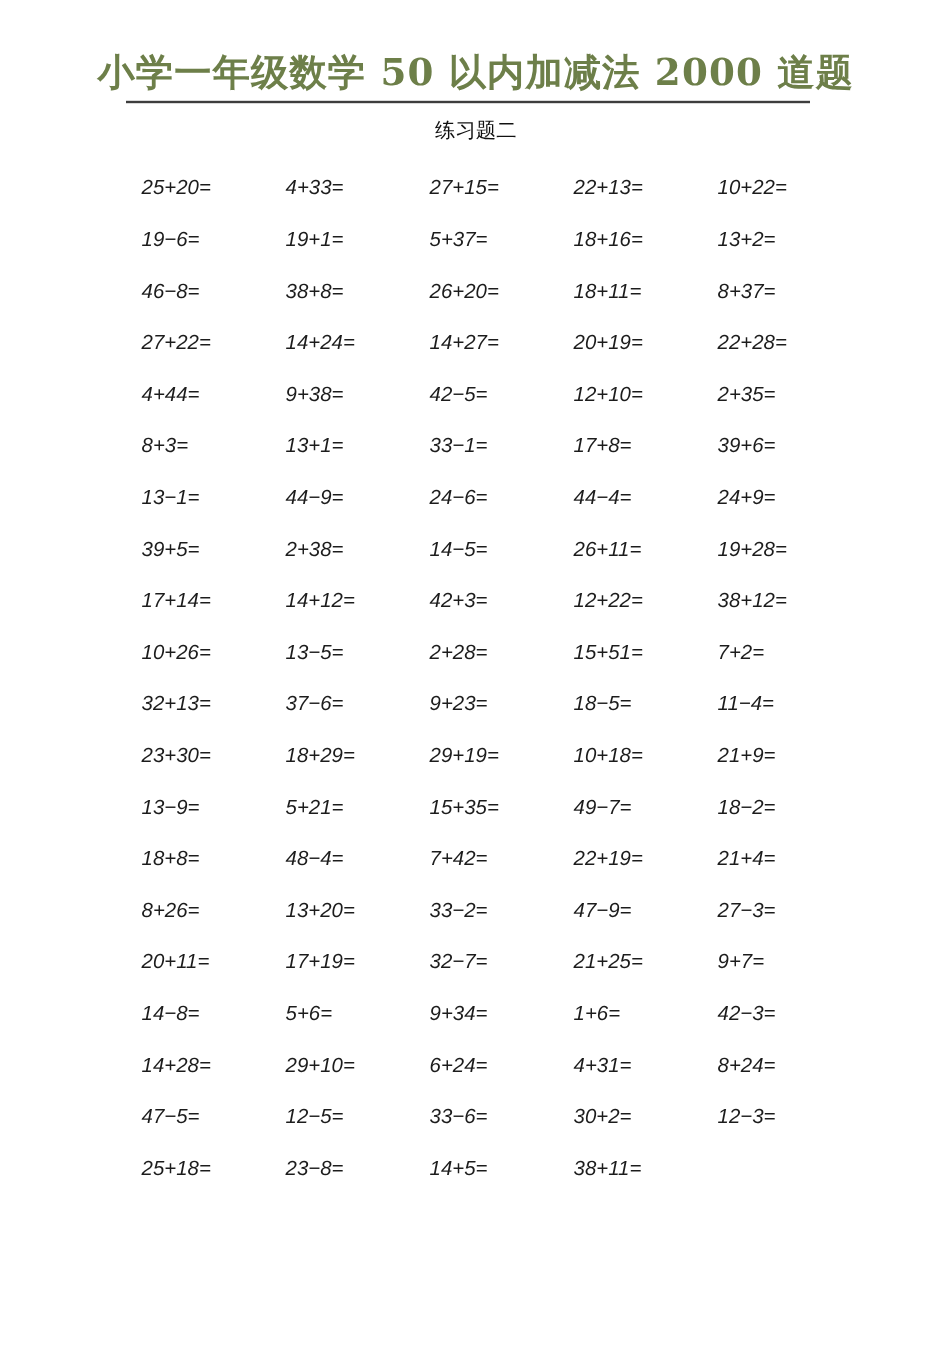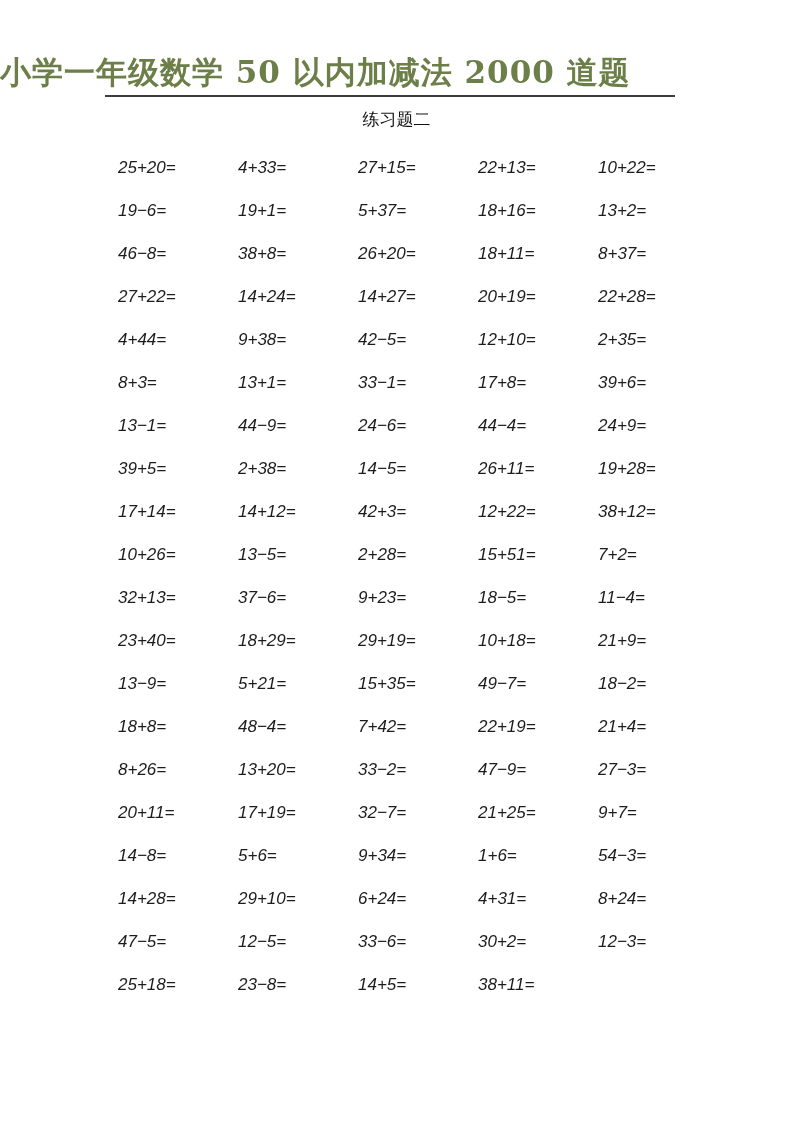--- a/index.html
+++ b/index.html
@@ -7,22 +7,22 @@
     position: relative;
     width: 793px;
     height: 1122px;
     margin: 0 auto;
     background: #ffffff;
     font-family: "Liberation Sans", sans-serif;
     overflow: hidden;
   }
   .title {
     margin: 0;
-    padding-top: 52px;
-    text-align: left;
+    padding-top: 41px;
+    text-align: center;
     font-family: "DejaVu Serif", "Liberation Serif", serif;
     font-weight: bold;
     font-size: 31px;
     line-height: 40px;
     letter-spacing: 1px;
     color: #6d7f49;
   }
   .rule {
     width: 570px;
     height: 0;
@@ -107,21 +107,21 @@
       <div class="cell">10+26=</div>
       <div class="cell">13−5=</div>
       <div class="cell">2+28=</div>
       <div class="cell">15+51=</div>
       <div class="cell">7+2=</div>
       <div class="cell">32+13=</div>
       <div class="cell">37−6=</div>
       <div class="cell">9+23=</div>
       <div class="cell">18−5=</div>
       <div class="cell">11−4=</div>
-      <div class="cell">23+40=</div>
+      <div class="cell">23+30=</div>
       <div class="cell">18+29=</div>
       <div class="cell">29+19=</div>
       <div class="cell">10+18=</div>
       <div class="cell">21+9=</div>
       <div class="cell">13−9=</div>
       <div class="cell">5+21=</div>
       <div class="cell">15+35=</div>
       <div class="cell">49−7=</div>
       <div class="cell">18−2=</div>
       <div class="cell">18+8=</div>
@@ -136,21 +136,21 @@
       <div class="cell">27−3=</div>
       <div class="cell">20+11=</div>
       <div class="cell">17+19=</div>
       <div class="cell">32−7=</div>
       <div class="cell">21+25=</div>
       <div class="cell">9+7=</div>
       <div class="cell">14−8=</div>
       <div class="cell">5+6=</div>
       <div class="cell">9+34=</div>
       <div class="cell">1+6=</div>
-      <div class="cell">54−3=</div>
+      <div class="cell">42−3=</div>
       <div class="cell">14+28=</div>
       <div class="cell">29+10=</div>
       <div class="cell">6+24=</div>
       <div class="cell">4+31=</div>
       <div class="cell">8+24=</div>
       <div class="cell">47−5=</div>
       <div class="cell">12−5=</div>
       <div class="cell">33−6=</div>
       <div class="cell">30+2=</div>
       <div class="cell">12−3=</div>

